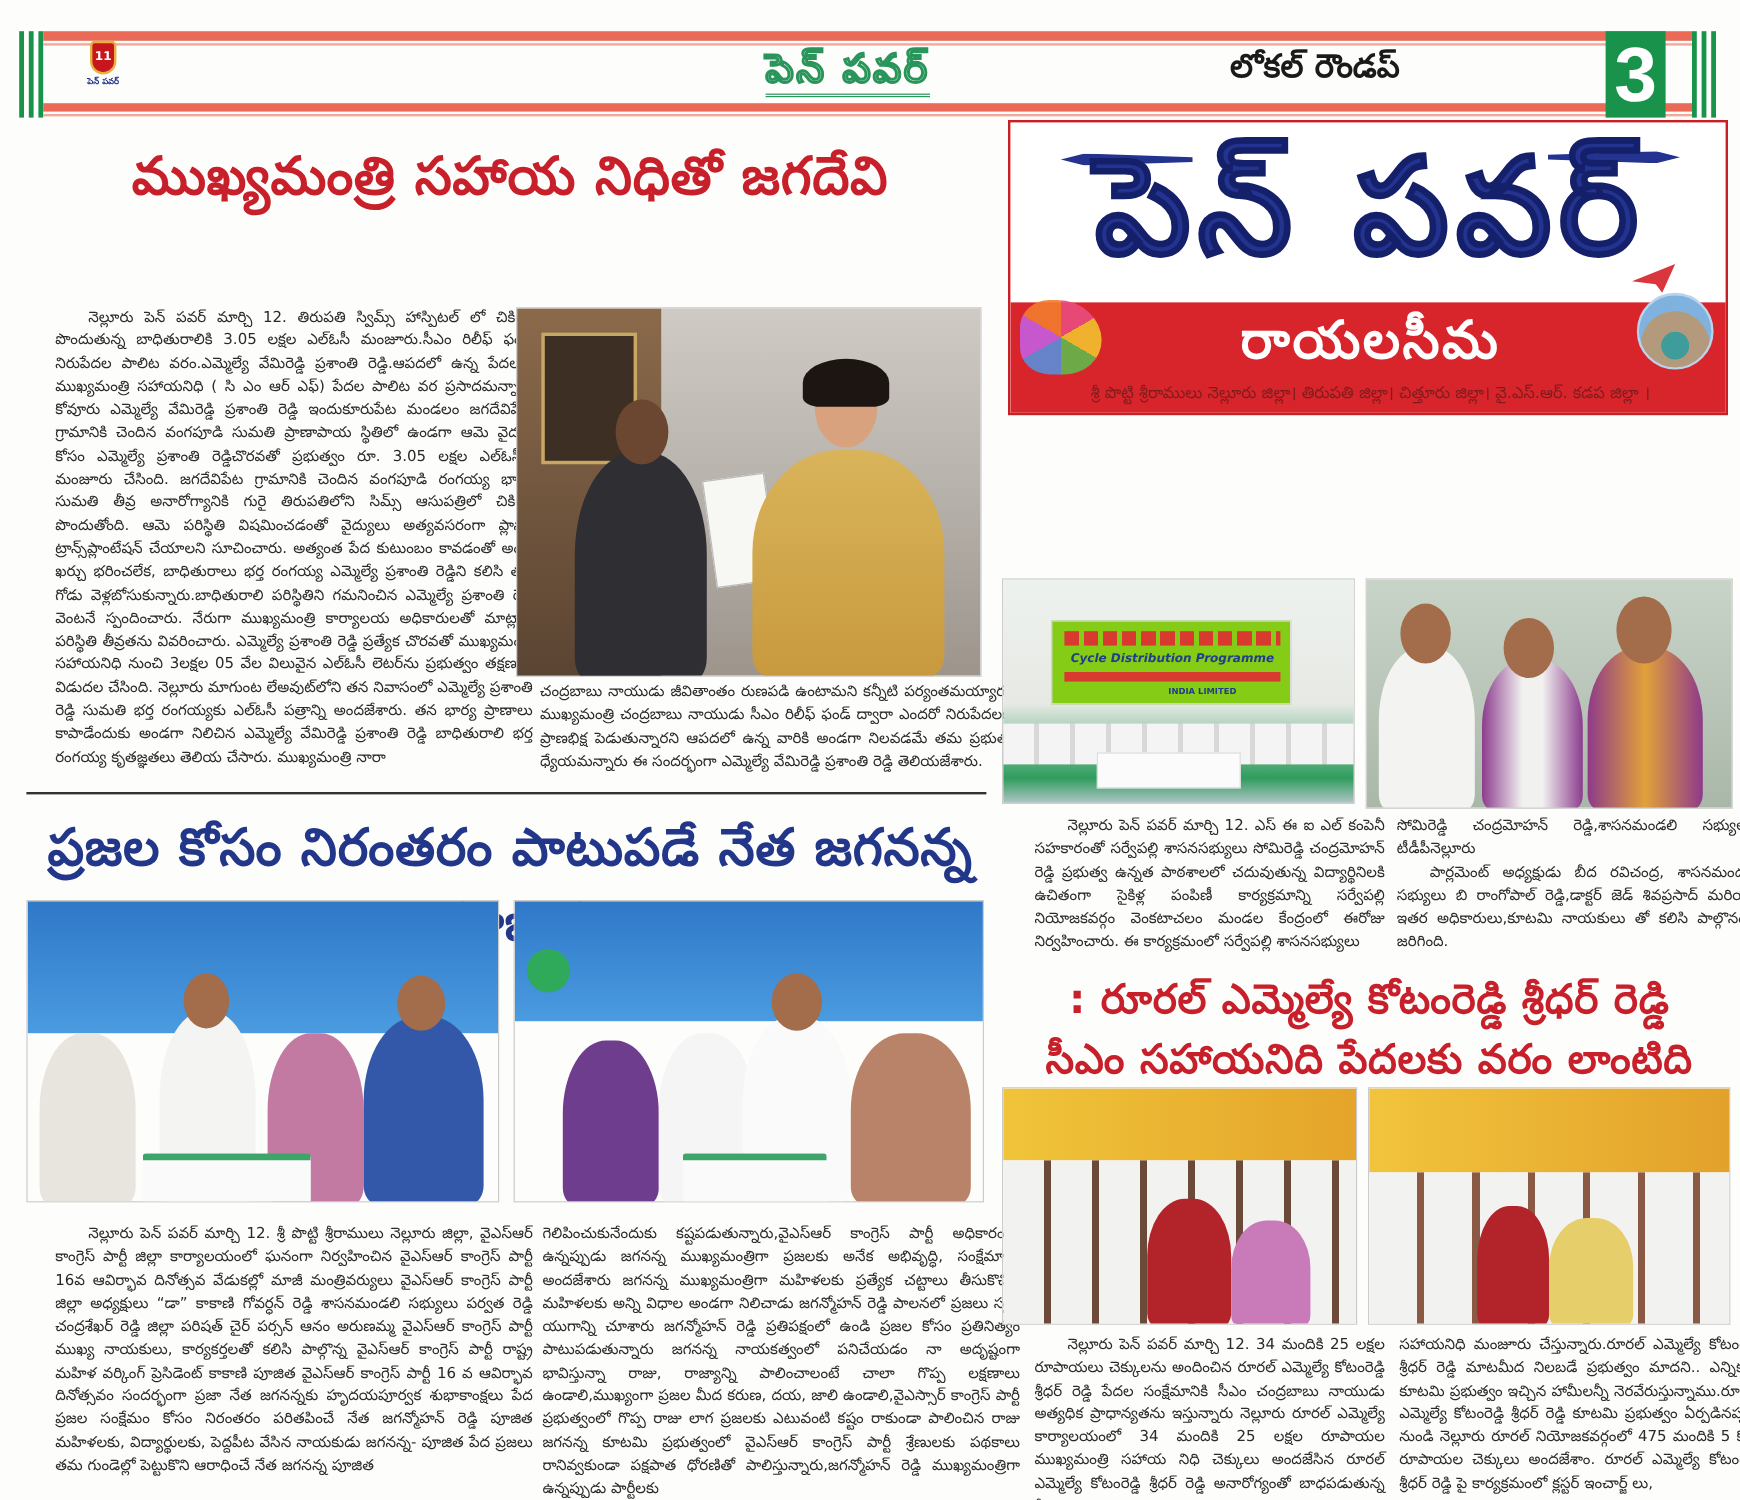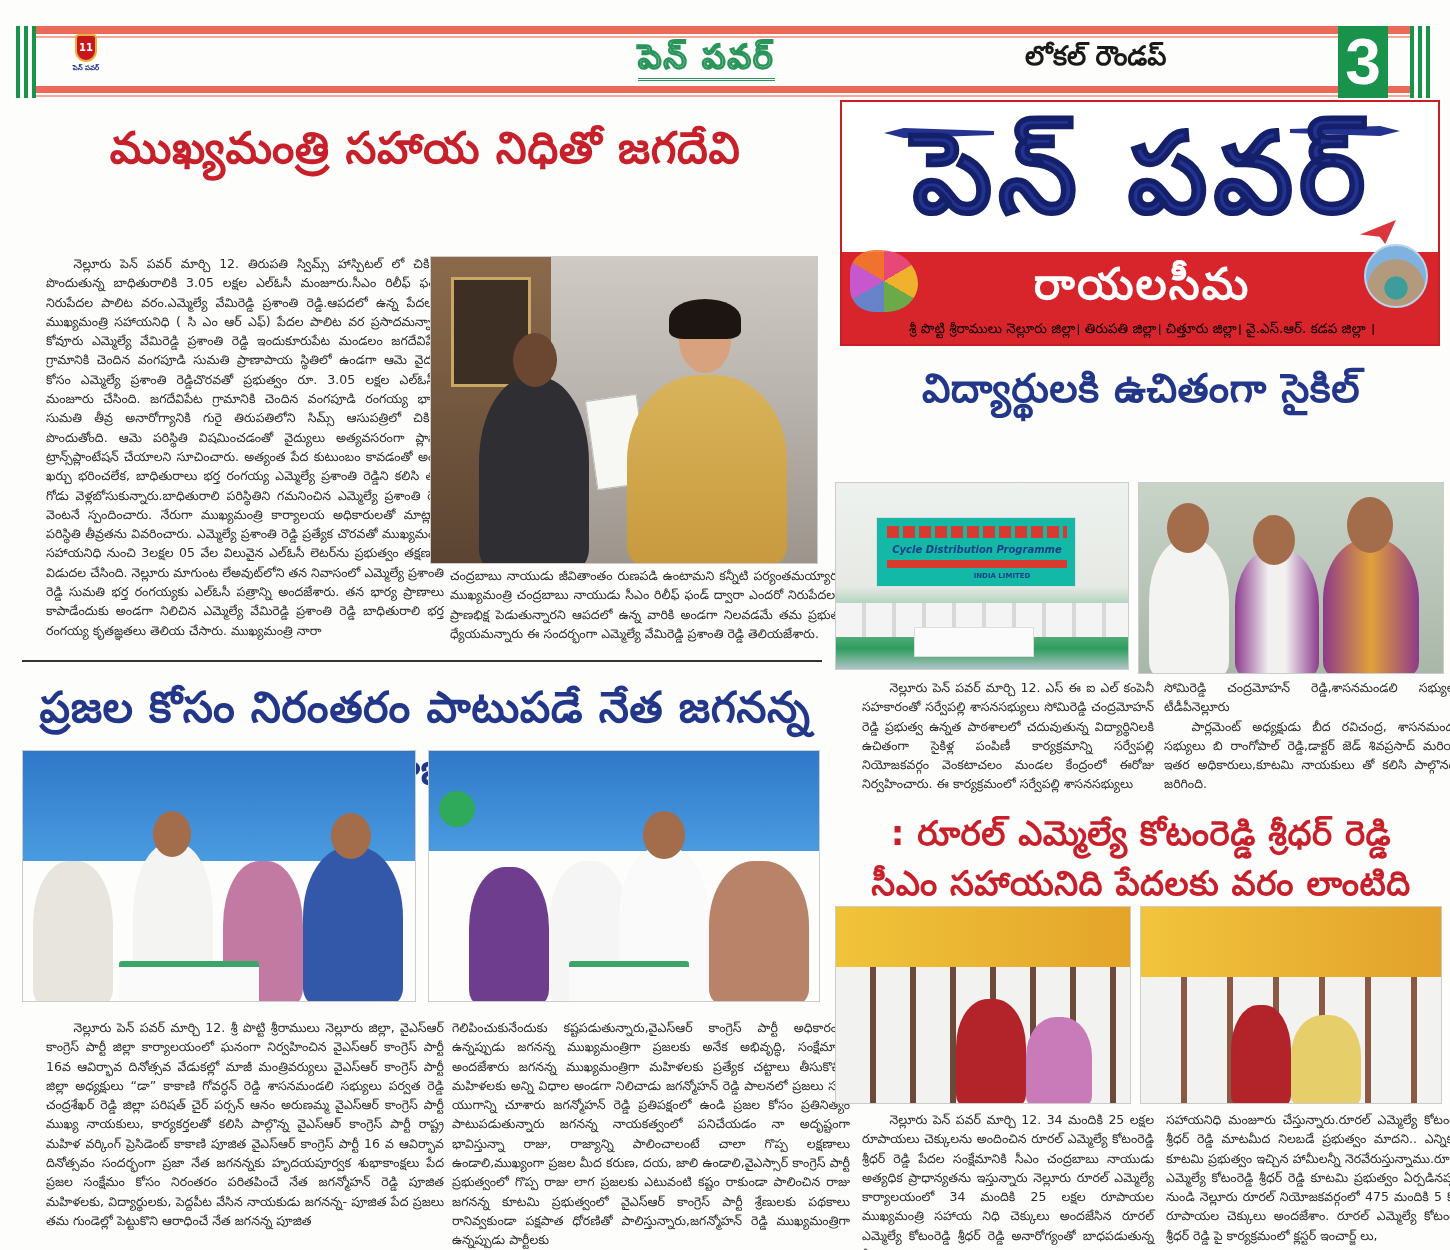--- a/index.html
+++ b/index.html
@@ -48,21 +48,21 @@
   .art2-text2 { position: absolute; left: 428px; top: 1018px; width: 398px; }
 
   
   .brand-box { position: absolute; left: 840px; top: 100px; width: 600px; height: 246px; border: 2px solid #c81f25; background: #fff; overflow: hidden; }
   .brand-name { position: absolute; left: 0; top: 2px; width: 600px; text-align: center; font-size: 112px; font-weight: bold; line-height: 138px;
     color: #23338f; -webkit-text-stroke: 2px #15206a; letter-spacing: 6px; }
   .pen-l { position: absolute; left: 42px; top: 26px; width: 110px; height: 10px; background: #23338f; clip-path: polygon(0 50%, 18% 0, 100% 30%, 100% 70%, 18% 100%); }
   .pen-r { position: absolute; right: 38px; top: 24px; width: 110px; height: 10px; background: #23338f; clip-path: polygon(100% 50%, 82% 0, 0 30%, 0 70%, 82% 100%); }
   .brand-band { position: absolute; left: 0; top: 150px; width: 600px; height: 96px; background: #d8242b; }
   .brand-region { position: absolute; left: 0; top: 150px; width: 600px; text-align: center; color: #fff; font-size: 44px; font-weight: bold; line-height: 64px; letter-spacing: 2px; }
-  .brand-districts { position: absolute; left: 0; top: 212px; width: 600px; text-align: center; color: #000000; font-size: 13.5px; line-height: 28px; white-space: nowrap; }
+  .brand-districts { position: absolute; left: 0; top: 212px; width: 600px; text-align: center; color: #7f1d1d; font-size: 13.5px; line-height: 28px; white-space: nowrap; }
   .map-badge { position: absolute; left: 8px; top: 148px; width: 68px; height: 62px; border-radius: 40% 60% 50% 40%;
     background: conic-gradient(#e94c7f 0 60deg, #f2c12e 60deg 120deg, #61b84b 120deg 180deg, #5a8ddb 180deg 240deg, #c65de0 240deg 300deg, #f27b2e 300deg 360deg); opacity: 0.9; }
   .globe-badge { position: absolute; right: 10px; top: 142px; width: 64px; height: 64px; border-radius: 50%; border: 2px solid #b9d4ea;
     background: radial-gradient(circle at 50% 70%, #3e9c9a 0 22%, #b49a7d 23% 55%, #7fb2de 56% 100%); }
   .plane-badge { position: absolute; right: 42px; top: 118px; width: 36px; height: 24px; background: #d9363e; clip-path: polygon(0 60%, 100% 0, 70% 100%, 55% 70%); }
 
   .art3-hl { position: absolute; left: 836px; top: 360px; width: 610px; font-size: 40px; line-height: 56px; }
   .art3-photo1 { position: absolute; left: 835px; top: 482px; width: 406px; height: 188px; overflow: hidden; border: 1px solid #ccc; }
   .art3-photo2b { position: absolute; left: 1138px; top: 482px; width: 306px; height: 192px; overflow: hidden; border: 1px solid #ccc; }
   .art3-text1 { position: absolute; left: 838px; top: 678px; width: 292px; }
@@ -162,25 +162,24 @@
   <div class="brand-name">పెన్ పవర్</div>
   <div class="brand-band"></div>
   <div class="map-badge"></div>
   <div class="plane-badge"></div>
   <div class="globe-badge"></div>
   <div class="brand-region">రాయలసీమ</div>
   <div class="brand-districts">శ్రీ పొట్టి శ్రీరాములు నెల్లూరు జిల్లా। తిరుపతి జిల్లా। చిత్తూరు జిల్లా। వై.ఎస్.ఆర్. కడప జిల్లా ।</div>
 </div>
 
 <div class="art3-hl hl-blue">
-  <div>విద్యార్థులకి ఉచితంగా సైకిల్</div>
 </div>
 <div class="art3-photo1" style="width:294px;">
   <div class="ph" style="left:0;top:0;width:294px;height:188px;background:linear-gradient(180deg,#eef2ee 0%,#e6e9e4 55%,#2e9d5e 88%,#bcc8d0 100%);"></div>
-  <div class="ph" style="left:40px;top:34px;width:200px;height:70px;background:#14b8a6;border:1px solid #ddd;">
+  <div class="ph" style="left:40px;top:34px;width:200px;height:70px;background:#84cc16;border:1px solid #ddd;">
     <div style="position:absolute;left:10px;top:26px;width:180px;font-size:10px;font-weight:bold;color:#1f3f8a;font-style:italic;text-align:center;">Cycle Distribution Programme</div>
     <div style="position:absolute;left:10px;top:8px;width:180px;height:12px;background:repeating-linear-gradient(90deg,#d83a30 0 12px,transparent 12px 16px);"></div>
     <div style="position:absolute;left:10px;top:42px;width:180px;height:8px;background:#d83a30;"></div>
     <div style="position:absolute;left:60px;top:54px;width:130px;font-size:7px;font-weight:bold;color:#1f3f8a;text-align:center;">INDIA LIMITED</div>
   </div>
   <div class="ph" style="left:0;top:120px;width:294px;height:34px;background:repeating-linear-gradient(90deg,#f4f4f4 0 26px,#d8d8d6 26px 30px);"></div>
   <div class="ph" style="left:78px;top:144px;width:120px;height:30px;background:#fbfbfb;border:1px solid #ddd;"></div>
 </div>
 <div class="art3-photo2b">
   <div class="ph" style="left:0;top:0;width:306px;height:192px;background:linear-gradient(180deg,#c9d4c9,#a9b7a8);"></div>

